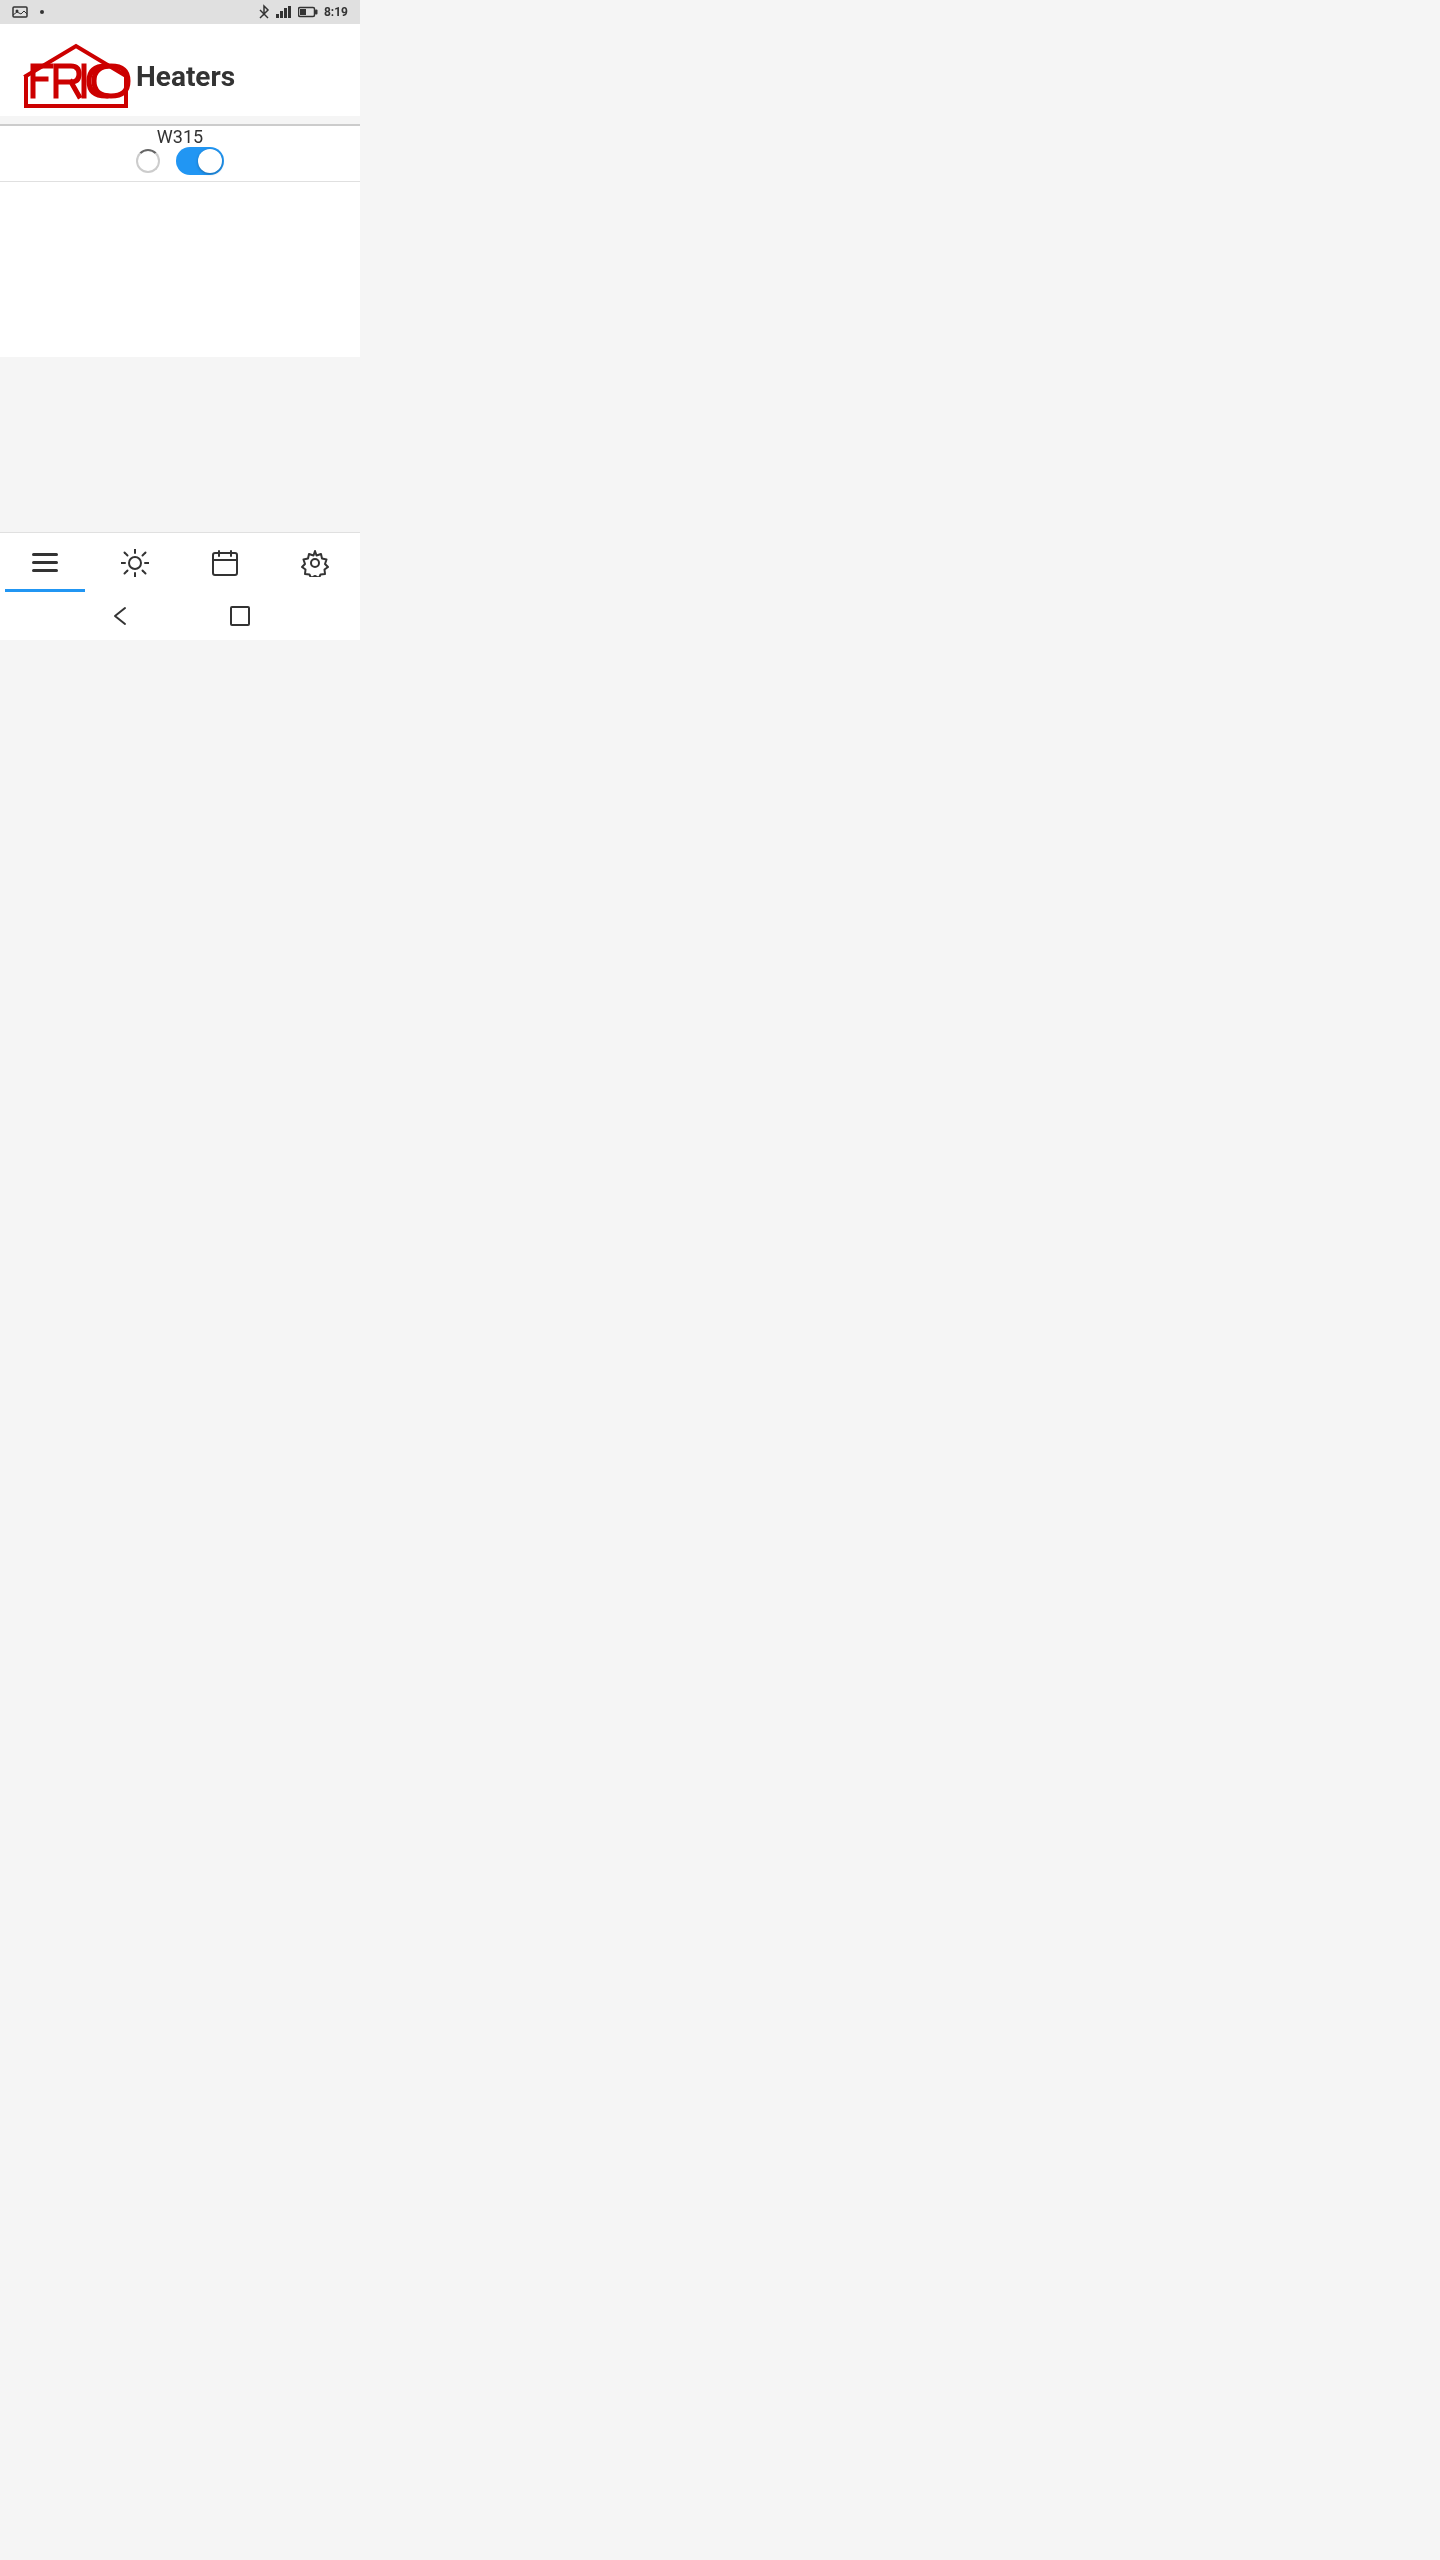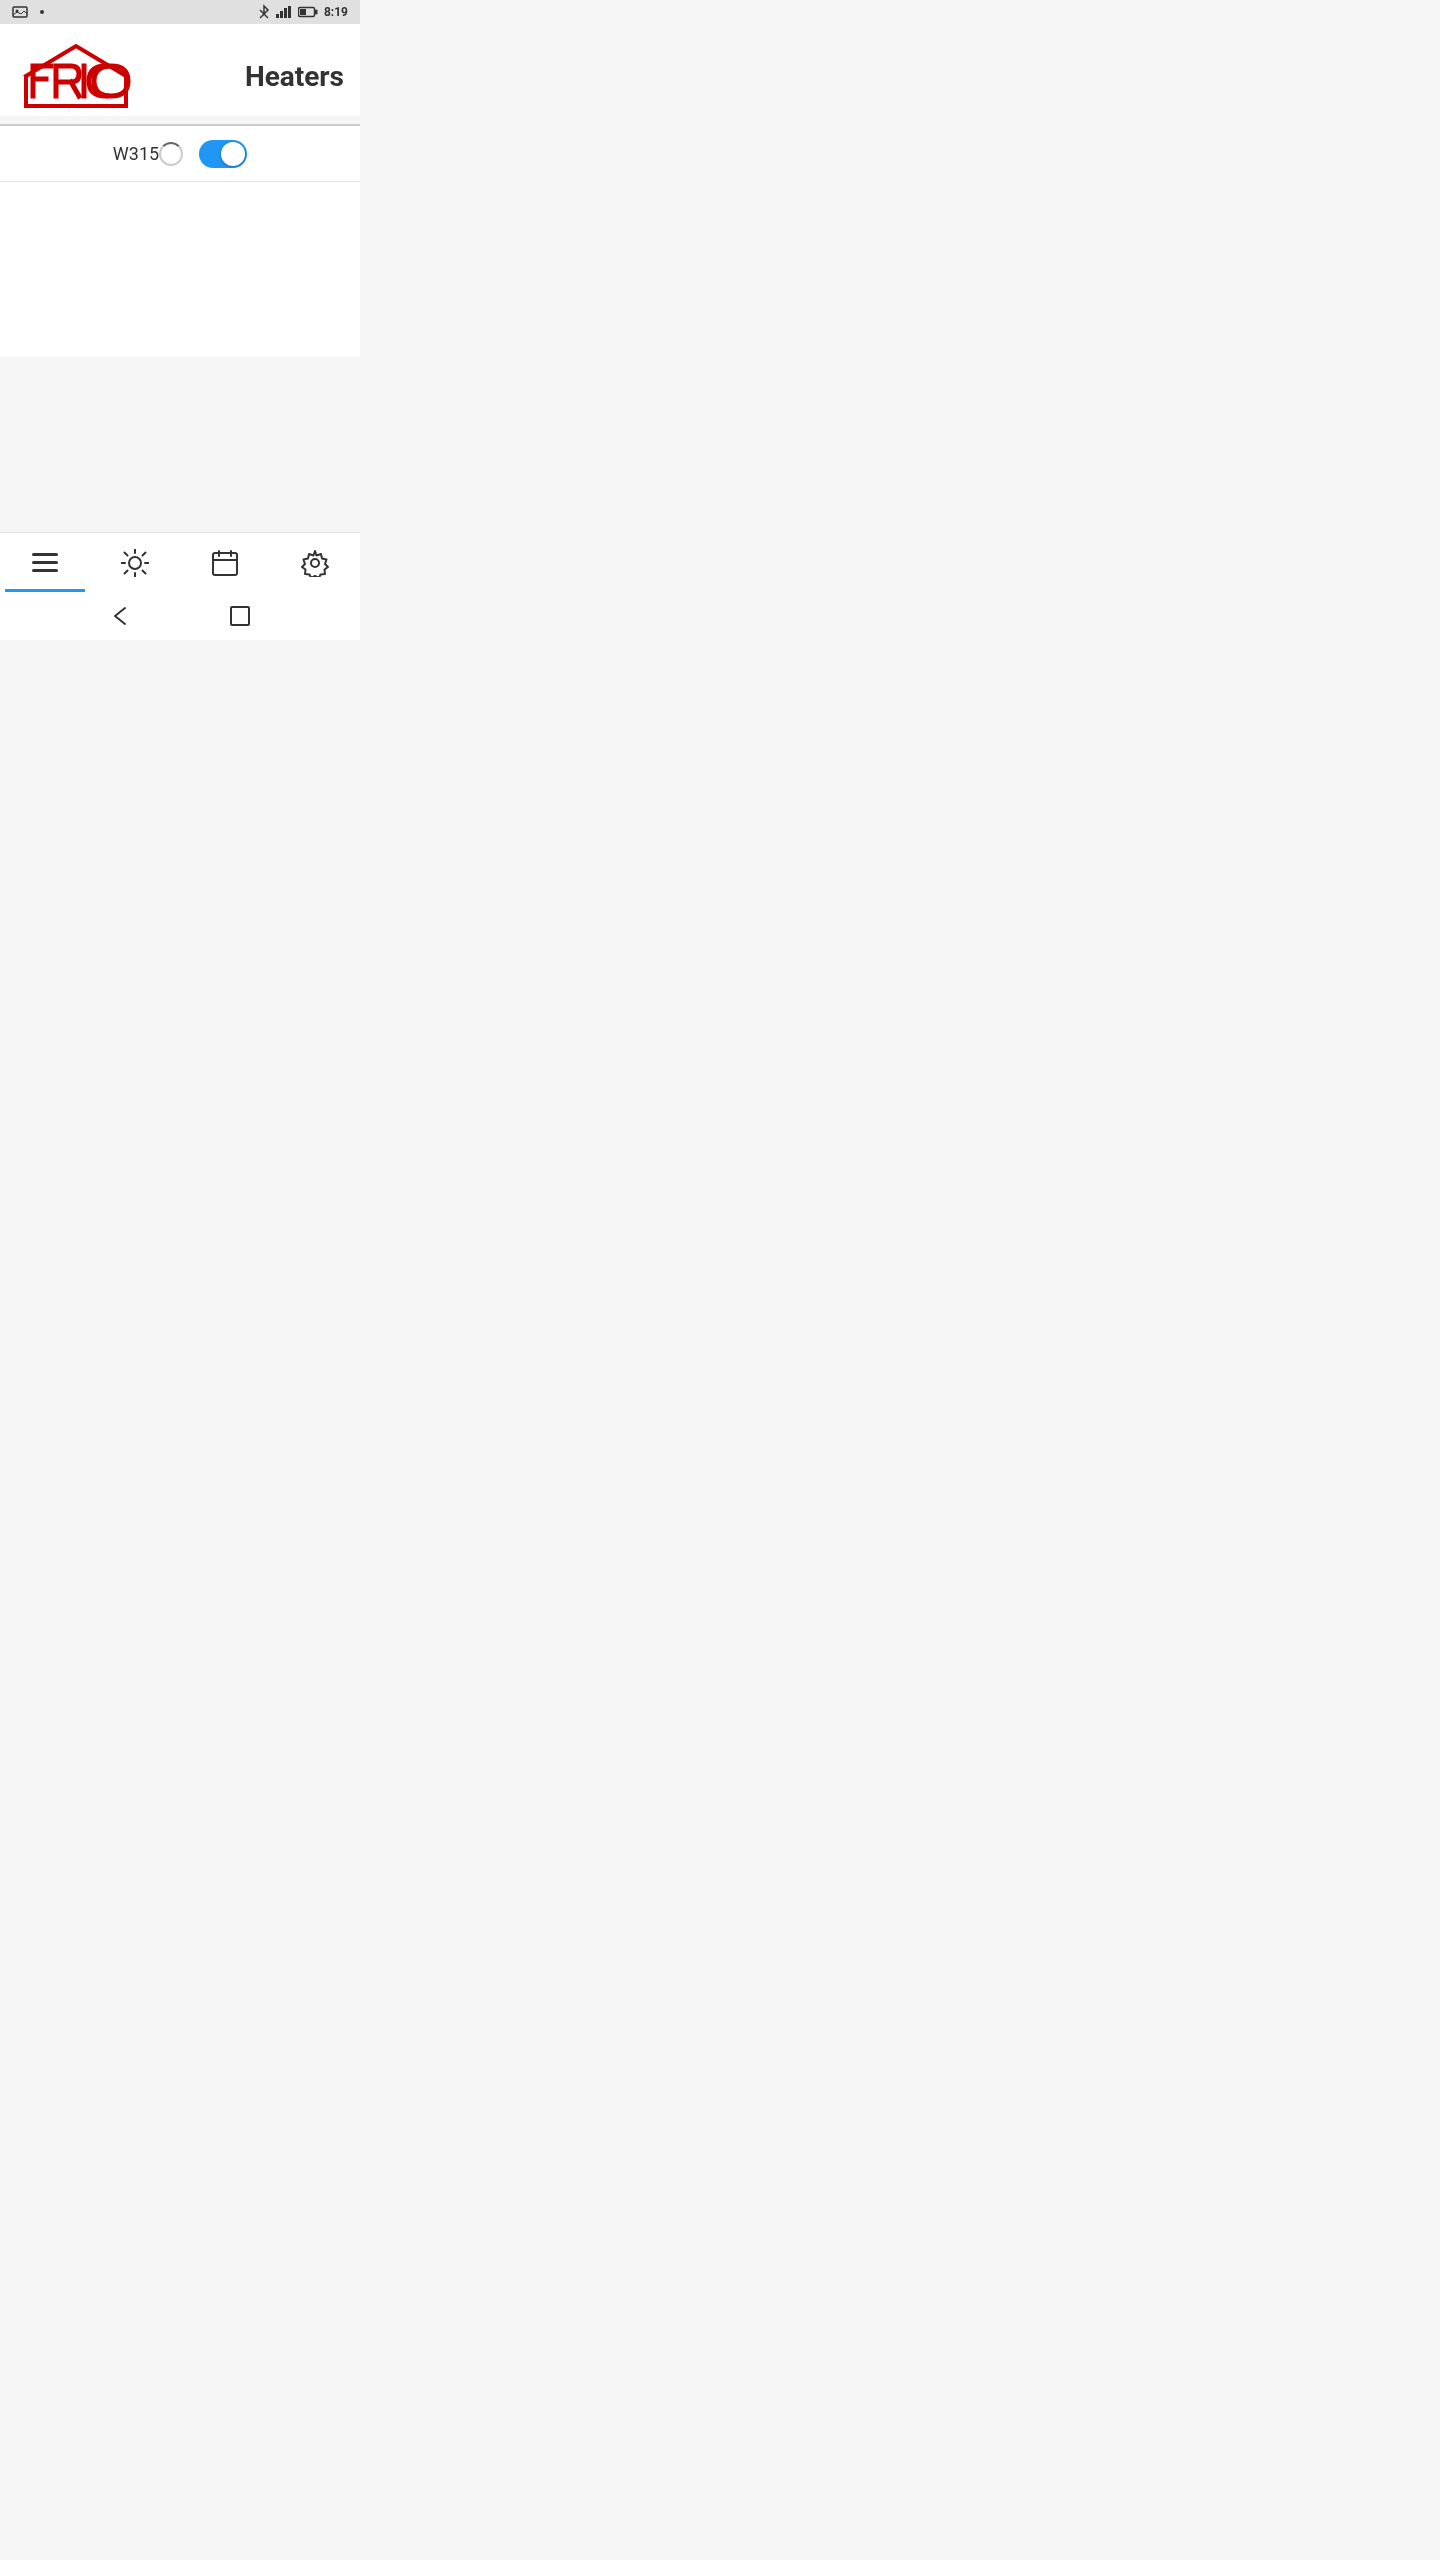--- a/index.html
+++ b/index.html
@@ -44,21 +44,21 @@
       font-size: 12px;
       text-align: center;
     }
 
     
     .header {
       background: #ffffff;
       padding: 12px 16px 0 16px;
       display: flex;
       align-items: center;
-      justify-content: space-between;
+      justify-content: flex-start;
     }
 
     .logo-container {
       width: 120px;
       height: 80px;
       display: flex;
       align-items: center;
       justify-content: center;
     }
 
@@ -82,24 +82,25 @@
 
     
     .list-container {
       background: #ffffff;
       flex: 1;
     }
 
     .list-item {
       display: flex;
       align-items: center;
-      justify-content: center;
+      justify-content: flex-start;
       padding: 0 16px;
       height: 56px;
       border-bottom: 1px solid #e0e0e0;
+      flex-direction: column;
     }
 
     .list-item-left {
       display: flex;
       align-items: center;
       gap: 16px;
     }
 
     .item-label {
       font-size: 18px;

